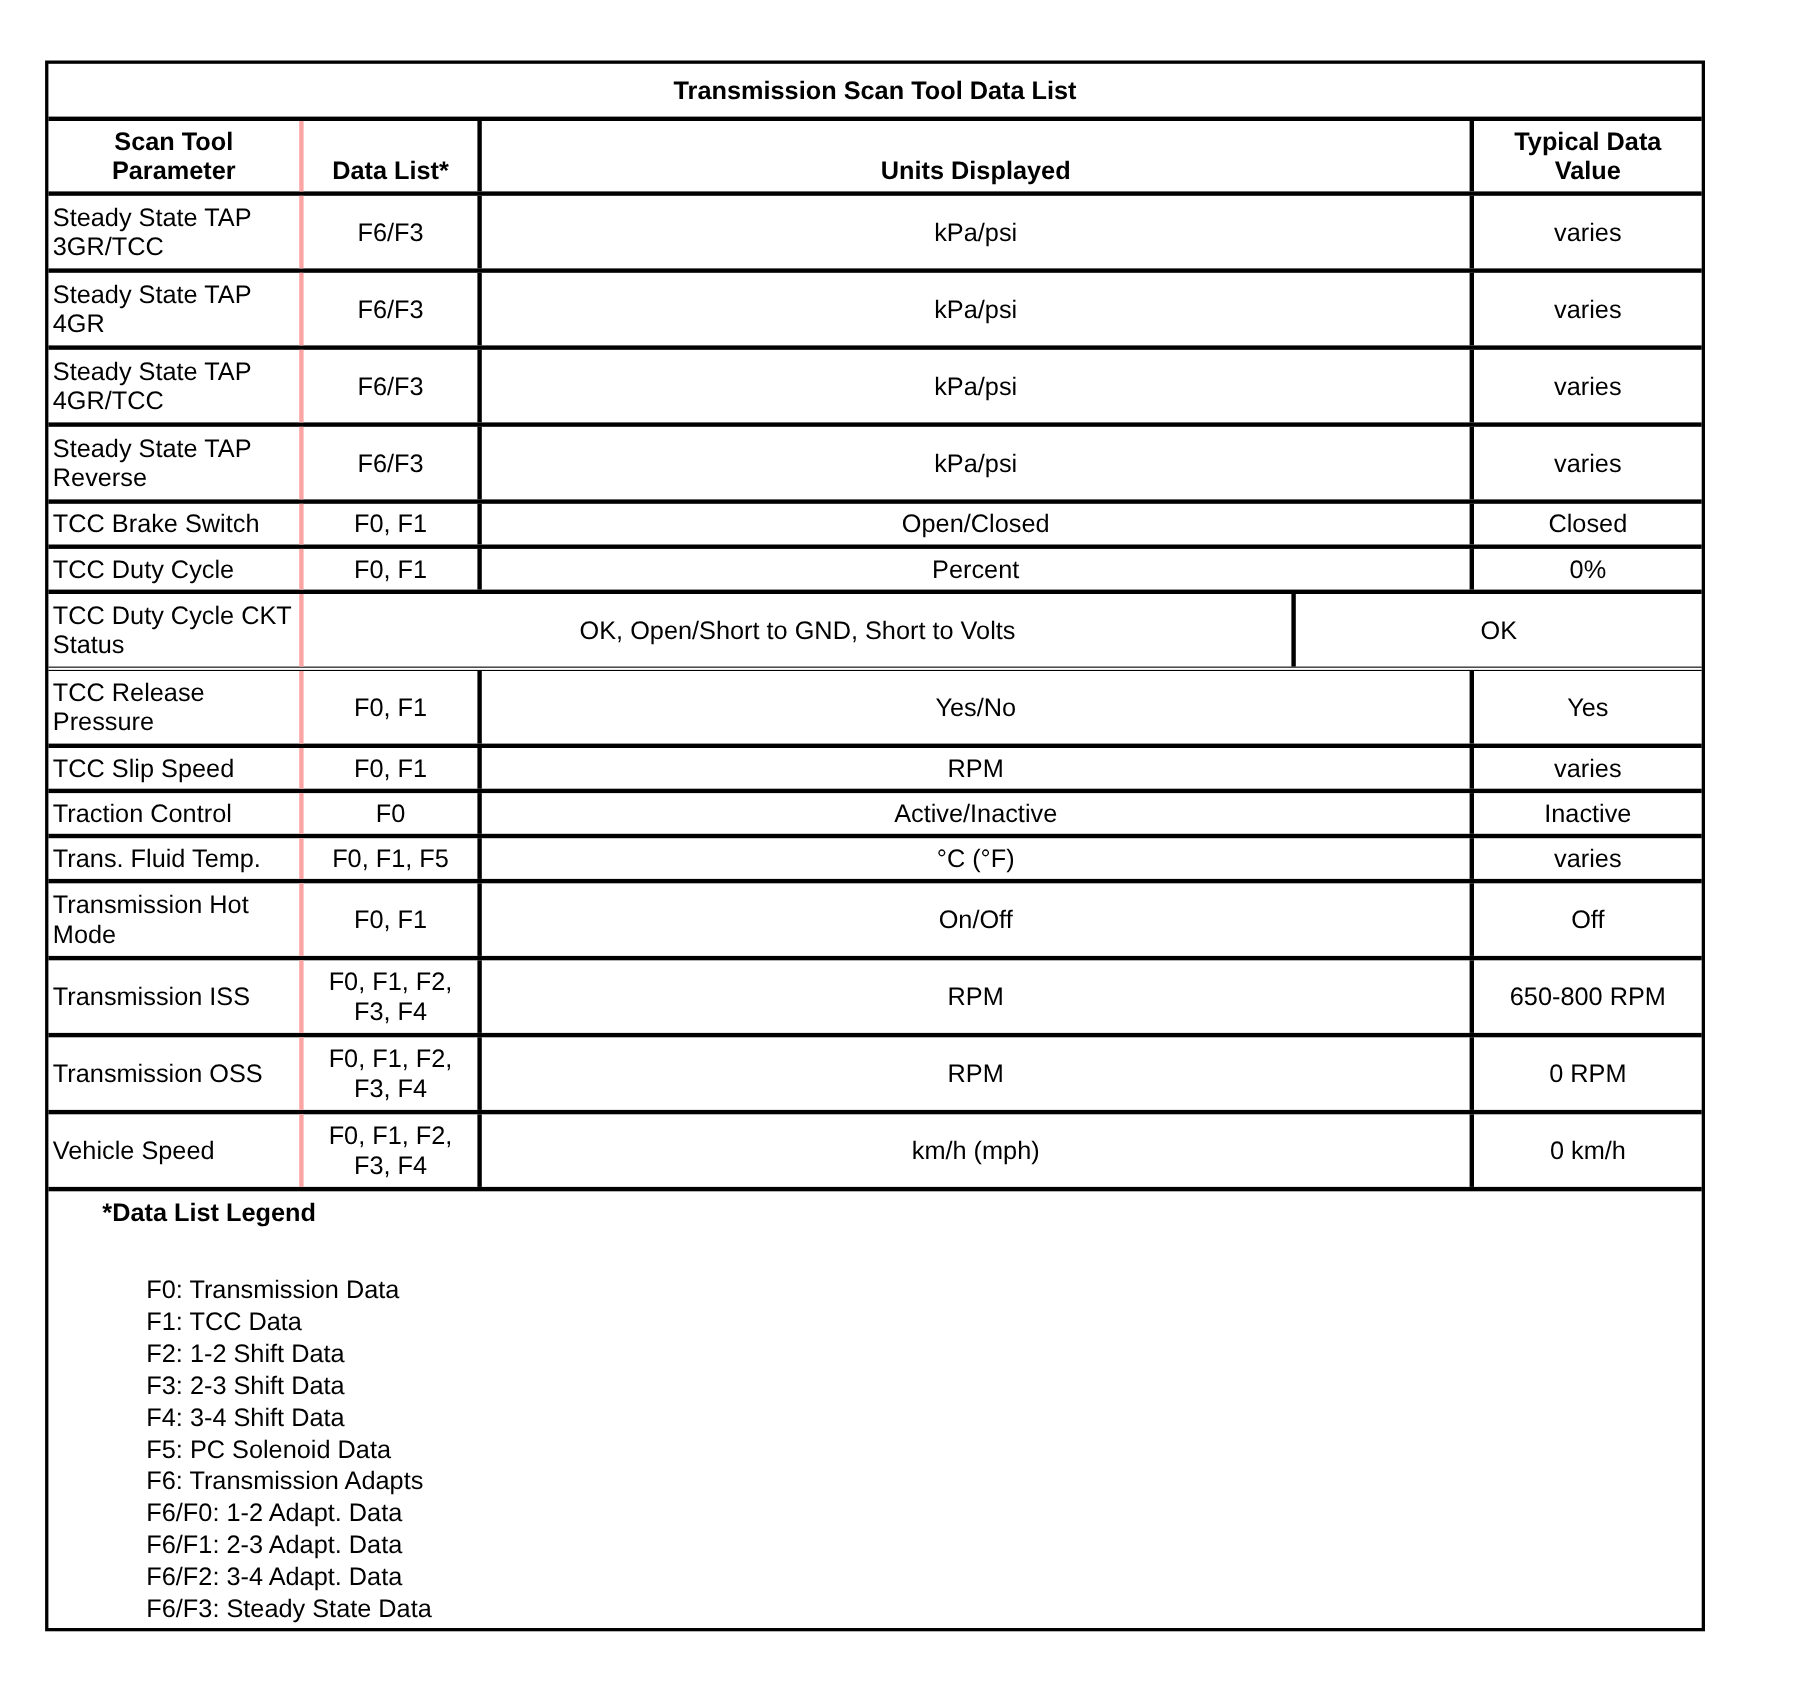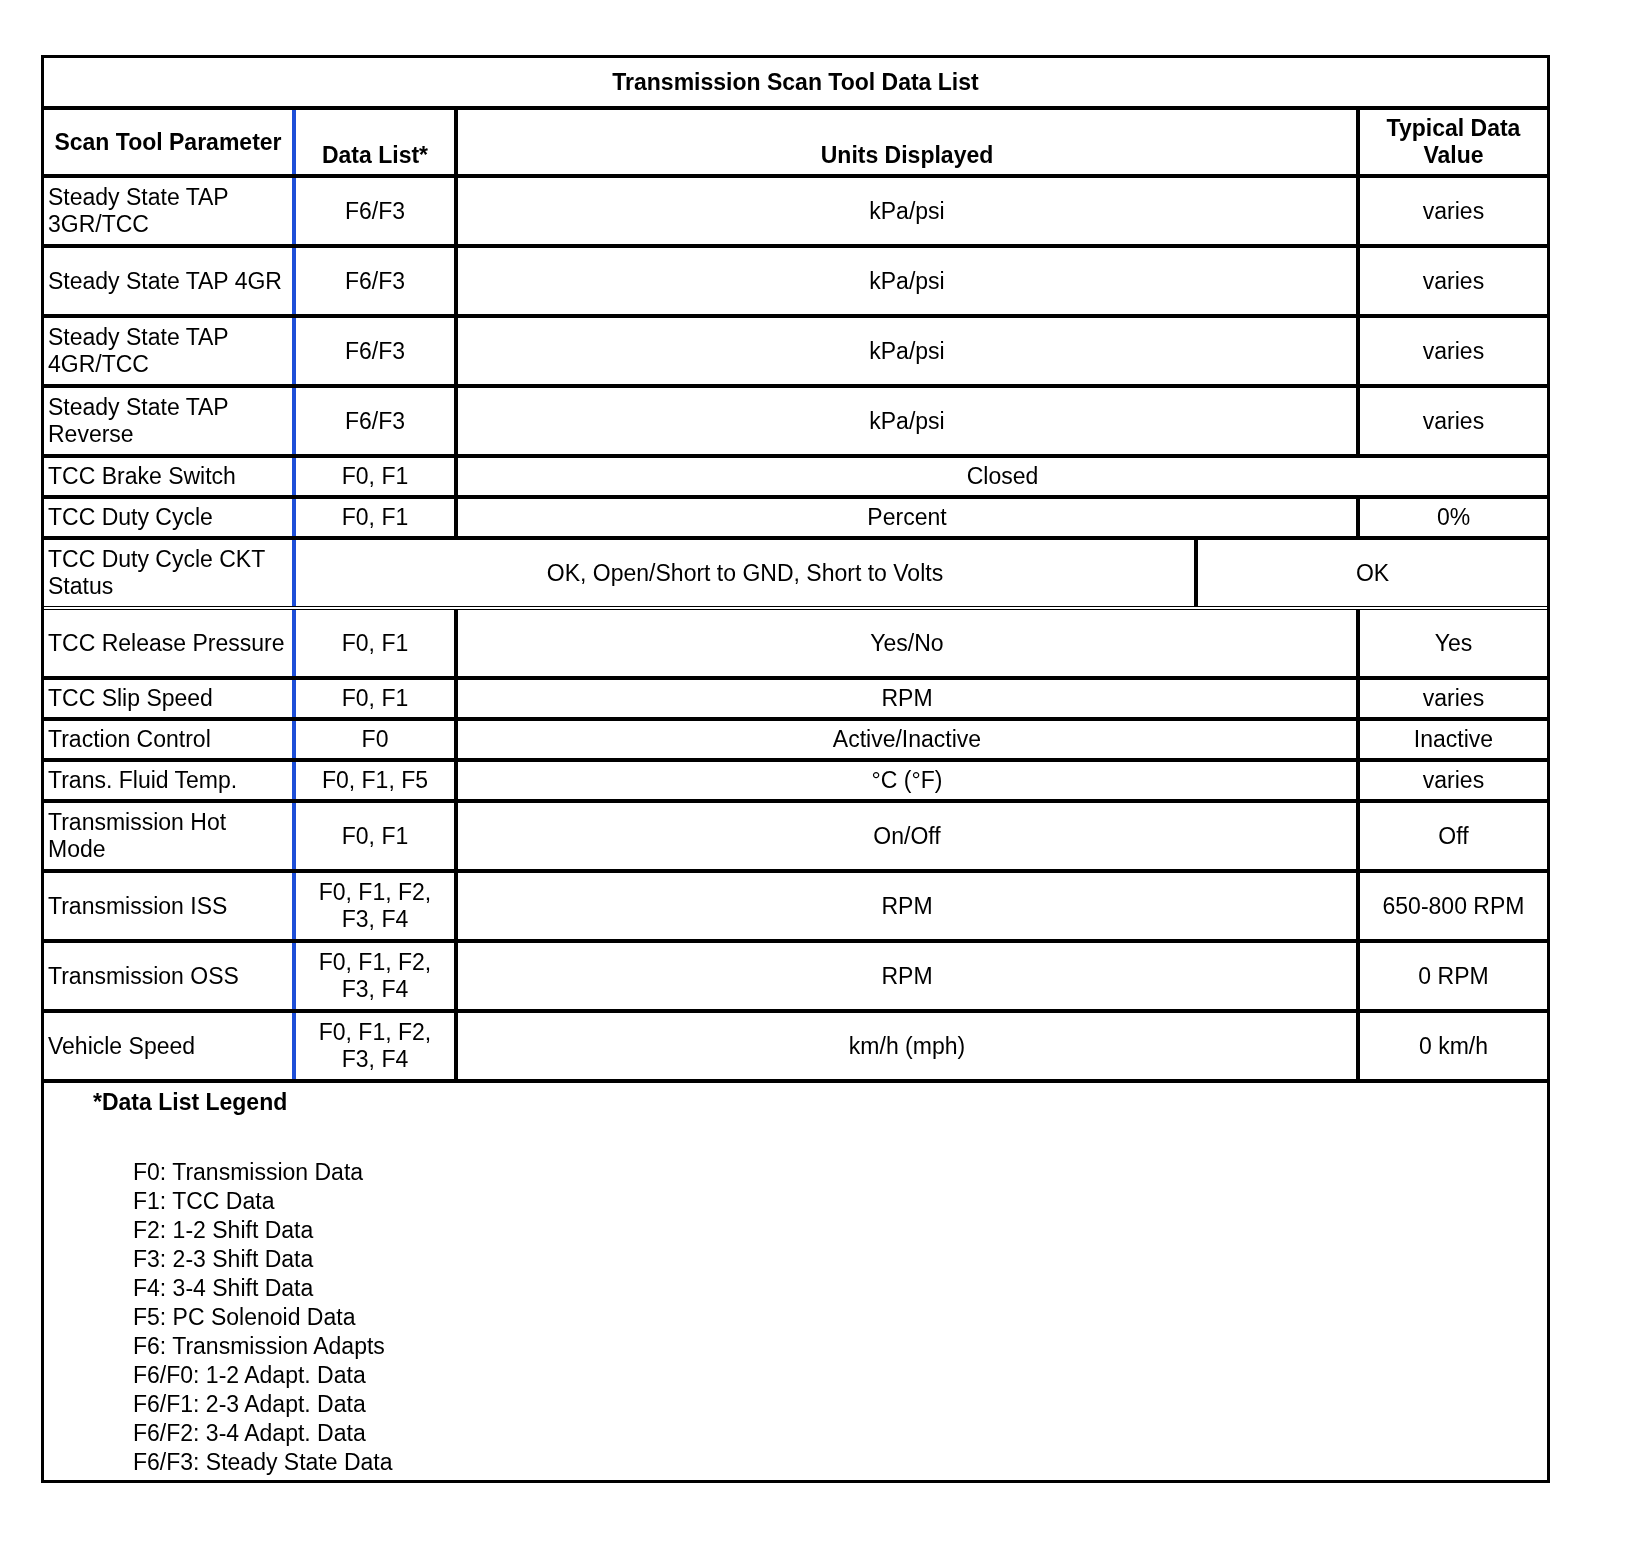--- a/index.html
+++ b/index.html
@@ -12,21 +12,21 @@
     height: 52px; border-bottom: 4px solid #000; box-sizing: border-box;
     display: flex; align-items: center; justify-content: center;
     font-weight: bold; font-size: 23px;
   }
   .row { display: flex; box-sizing: border-box; border-bottom: 4px solid #000; }
   .row.double { border-bottom: 4px double #000; }
   .cell {
     box-sizing: border-box; display: flex; align-items: center; justify-content: center;
     text-align: center; font-size: 23px; line-height: 27px; padding: 0 4px;
   }
-  .c1 { width: 252px; border-right: 4px solid #1d4ed8; justify-content: flex-start; text-align: left; padding-left: 4px; }
+  .c1 { width: 232px; border-right: 4px solid #fca5a5; justify-content: flex-start; text-align: left; padding-left: 4px; }
   .c2 { width: 162px; border-right: 4px solid #000; }
   .c3 { width: 902px; border-right: 4px solid #000; }
   .c4 { flex: 1; }
   .hdr .cell { font-weight: bold; }
   .hdr .c1 { justify-content: center; text-align: center; }
   .hdr .c2, .hdr .c3 { align-items: flex-end; padding-bottom: 5px; }
   .hdr { height: 68px; }
   .tall { height: 70px; }
   .short { height: 41px; }
   .legend { padding: 6px 0 10px 49px; height: 397px; box-sizing: border-box; }
@@ -66,20 +66,21 @@
   </div>
   <div class="row tall">
     <div class="cell c1">Steady State TAP Reverse</div>
     <div class="cell c2">F6/F3</div>
     <div class="cell c3">kPa/psi</div>
     <div class="cell c4">varies</div>
   </div>
   <div class="row short">
     <div class="cell c1">TCC Brake Switch</div>
     <div class="cell c2">F0, F1</div>
+    <div class="cell c3">Open/Closed</div>
     <div class="cell c4">Closed</div>
   </div>
   <div class="row short">
     <div class="cell c1">TCC Duty Cycle</div>
     <div class="cell c2">F0, F1</div>
     <div class="cell c3">Percent</div>
     <div class="cell c4">0%</div>
   </div>
   <div class="row tall double">
     <div class="cell c1">TCC Duty Cycle CKT Status</div>

